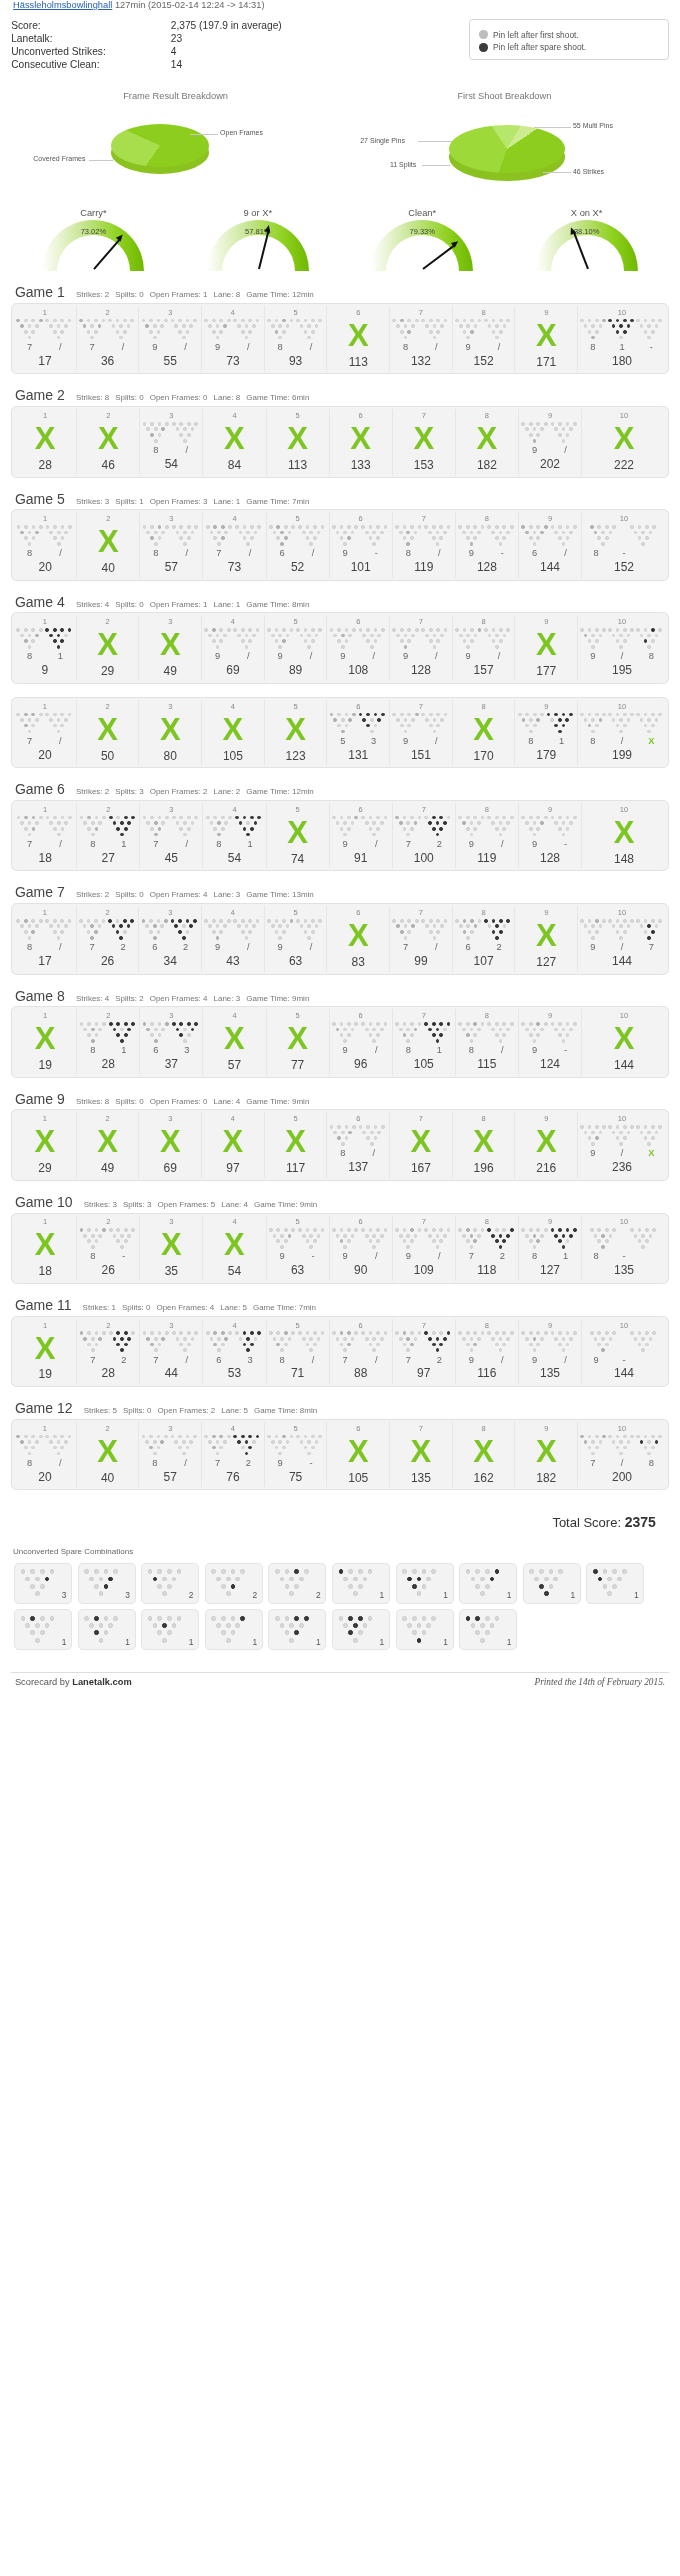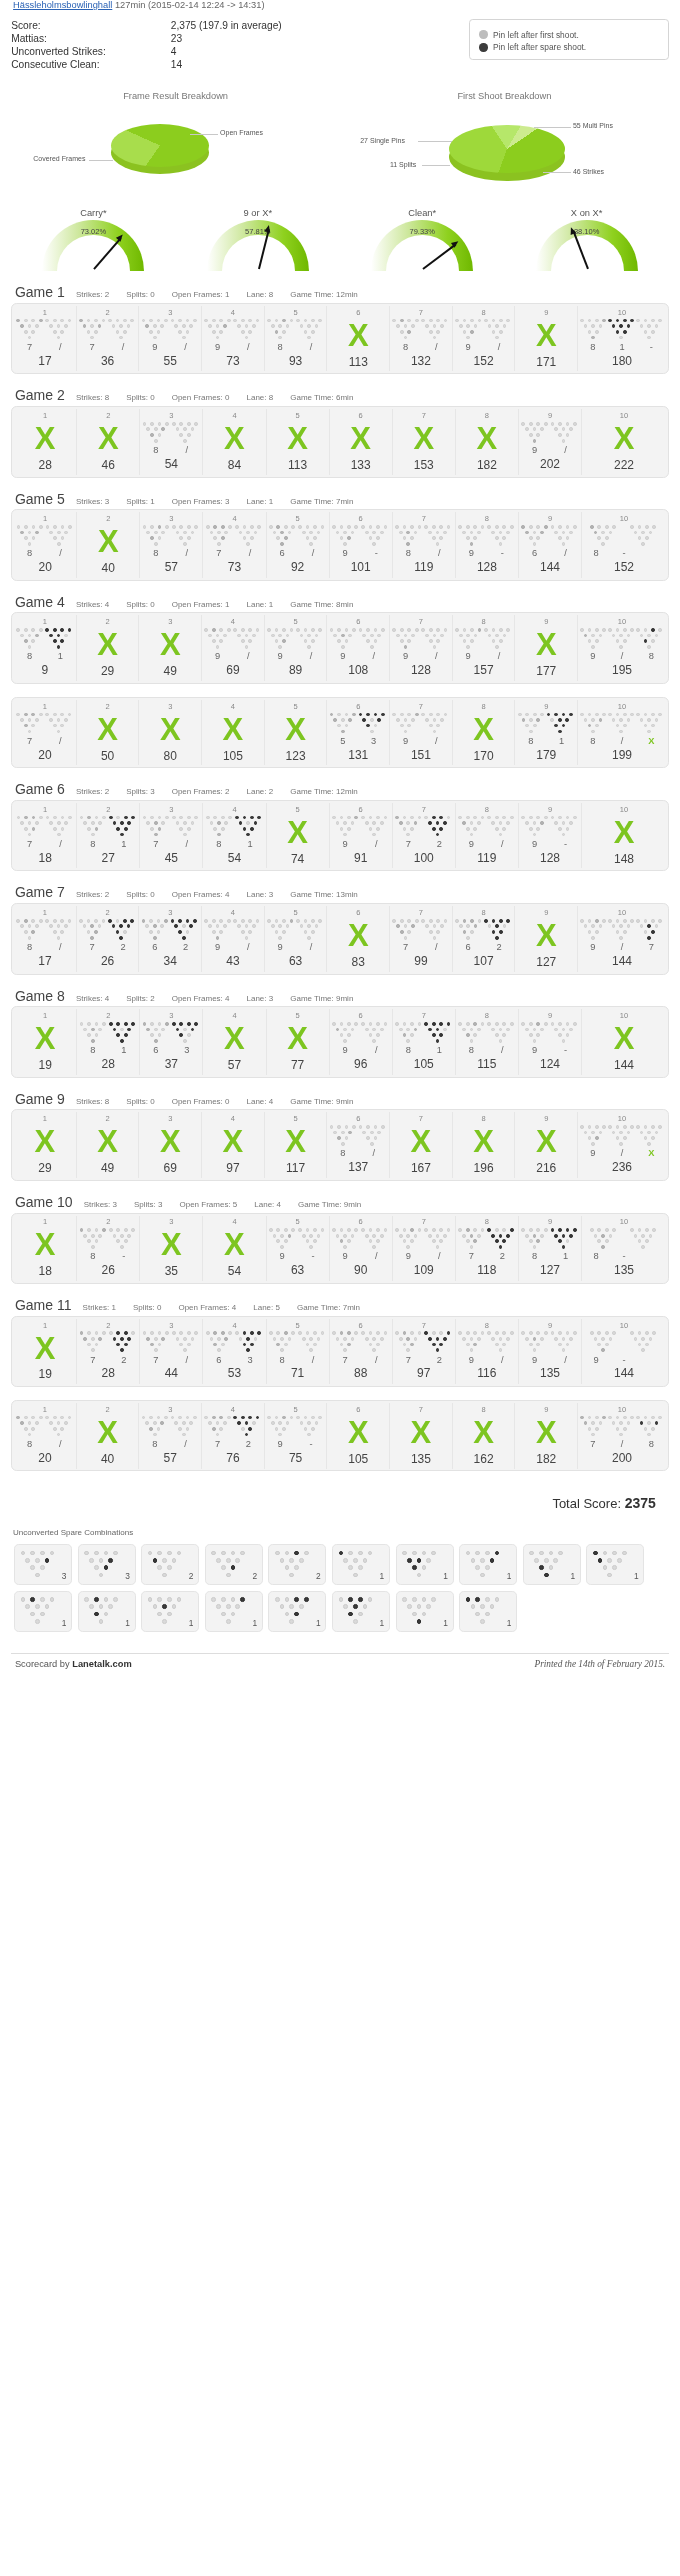--- a/index.html
+++ b/index.html
@@ -93,21 +93,21 @@
     content:""; position:absolute; top:-3.7px; left:-2.8px;
     border-left:3.7px solid transparent; border-right:3.7px solid transparent;
     border-bottom:7.5px solid #111;
   }
 
   
   .game { margin-top: 13px; }
   .game-head { display: flex; align-items: baseline; padding-left: 3.7px; }
   .game-name { font-size: 14px; color: #444; margin-right: 11.2px; }
   .game-meta { font-size: 8px; color: #777; }
-  .game-meta span { margin-right: 17px; }
+  .game-meta span { margin-right: 6px; }
 
   .frames {
     display: flex;
     background: #f3f3f3;
     border: 0.9px solid #e2e2e2;
     border-radius: 5.6px;
     margin-top: 2.8px;
     padding: 1.9px;
   }
   .frame { flex: 1; border-right: 0.9px solid #e6e6e6; position: relative; }
@@ -175,21 +175,21 @@
 
   <div class="summary-wrap">
     <div class="summary">
       <table>
         <tbody>
             <tr>
           <td class="lbl">Score:</td>
           <td>2,375 (197.9 in average)</td>
         </tr>
         <tr>
-          <td class="lbl">Mattias:</td>
+          <td class="lbl">Lanetalk:</td>
           <td>23</td>
         </tr>
         <tr>
           <td class="lbl">Unconverted Strikes:</td>
           <td>4</td>
         </tr>
         <tr>
           <td class="lbl">Consecutive Clean:</td>
           <td>14</td>
         </tr>
@@ -831,21 +831,21 @@
                 <span class="pin" style="left: 0px; top: 0px;"></span>
                 <span class="pin" style="left: 7.5px; top: 0px;"></span>
                 <span class="pin" style="left: 15px; top: 0px;"></span>
                 <span class="pin" style="left: 22.4px; top: 0px;"></span>
               </div>
             </div>
             <div class="marks">
               <span>6</span>
               <span>/</span>
             </div>
-            <div class="fscore">92</div>
+            <div class="fscore">52</div>
           </div>
           <div class="frame">
             <div class="frame-no">6</div>
             <div class="pinset">
               <div class="pindia">
                 <span class="pin" style="left: 11.2px; top: 17px;"></span>
                 <span class="pin" style="left: 7.5px; top: 11.2px;"></span>
                 <span class="pin first" style="left: 15px; top: 11.2px;"></span>
                 <span class="pin" style="left: 3.7px; top: 5.6px;"></span>
                 <span class="pin" style="left: 11.2px; top: 5.6px;"></span>
@@ -3029,20 +3029,24 @@
             <div class="marks">
               <span>9</span>
               <span>-</span>
               <span></span>
             </div>
             <div class="fscore">144</div>
           </div>
         </div>
       </div>
       <div class="game">
+        <div class="game-head">
+          <div class="game-name">Game 12</div>
+          <div class="game-meta"><span>Strikes: 5</span><span>Splits: 0</span><span>Open Frames: 2</span><span>Lane: 5</span><span>Game Time: 8min</span></div>
+        </div>
         <div class="frames">
           <div class="frame">
             <div class="frame-no">1</div>
             <div class="pinset">
               <div class="pindia">
                 <span class="pin" style="left: 11.2px; top: 17px;"></span>
                 <span class="pin" style="left: 7.5px; top: 11.2px;"></span>
                 <span class="pin" style="left: 15px; top: 11.2px;"></span>
                 <span class="pin first" style="left: 3.7px; top: 5.6px;"></span>
                 <span class="pin" style="left: 11.2px; top: 5.6px;"></span>

